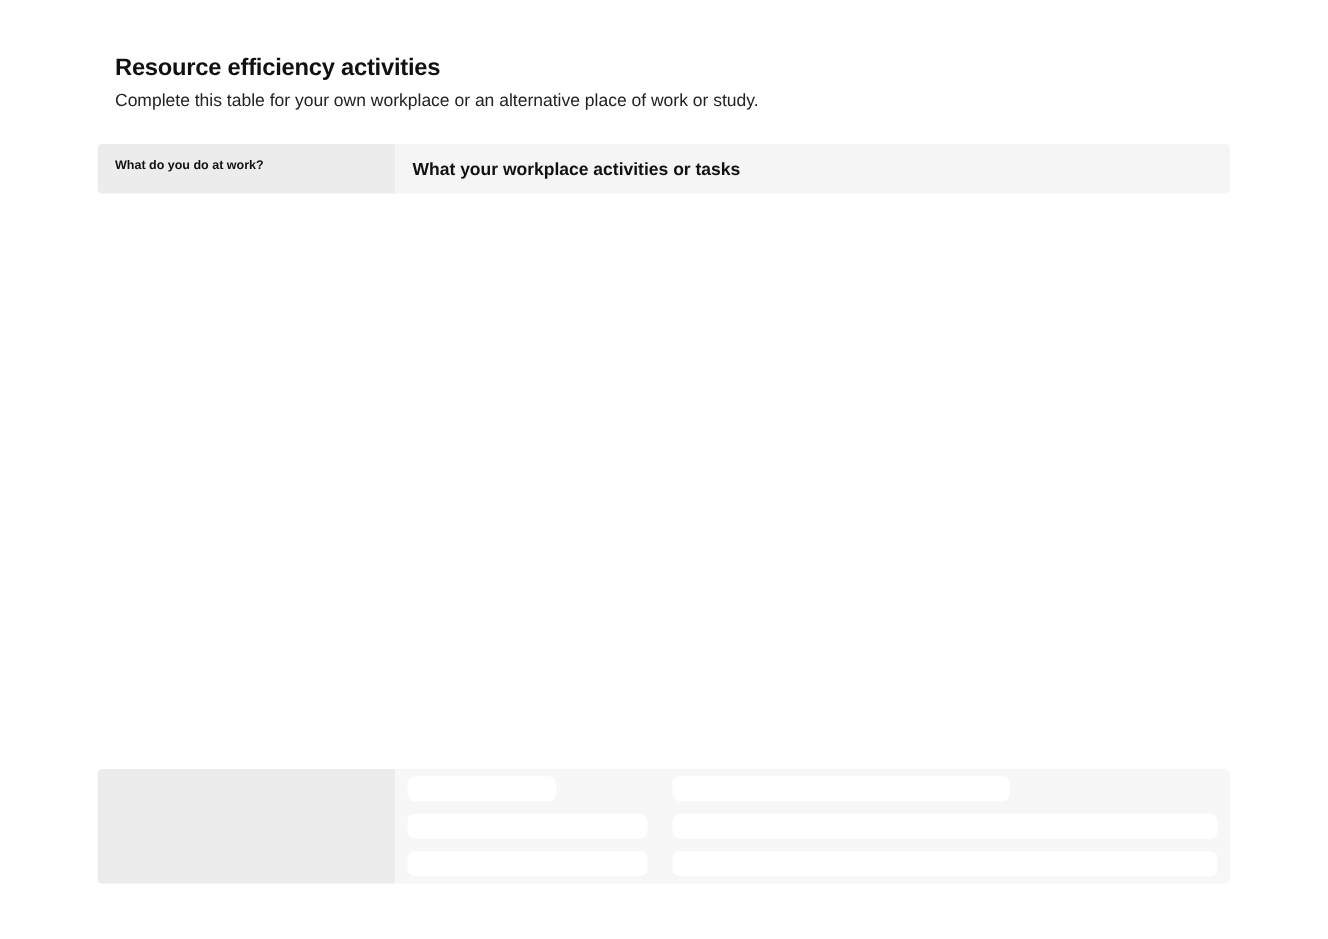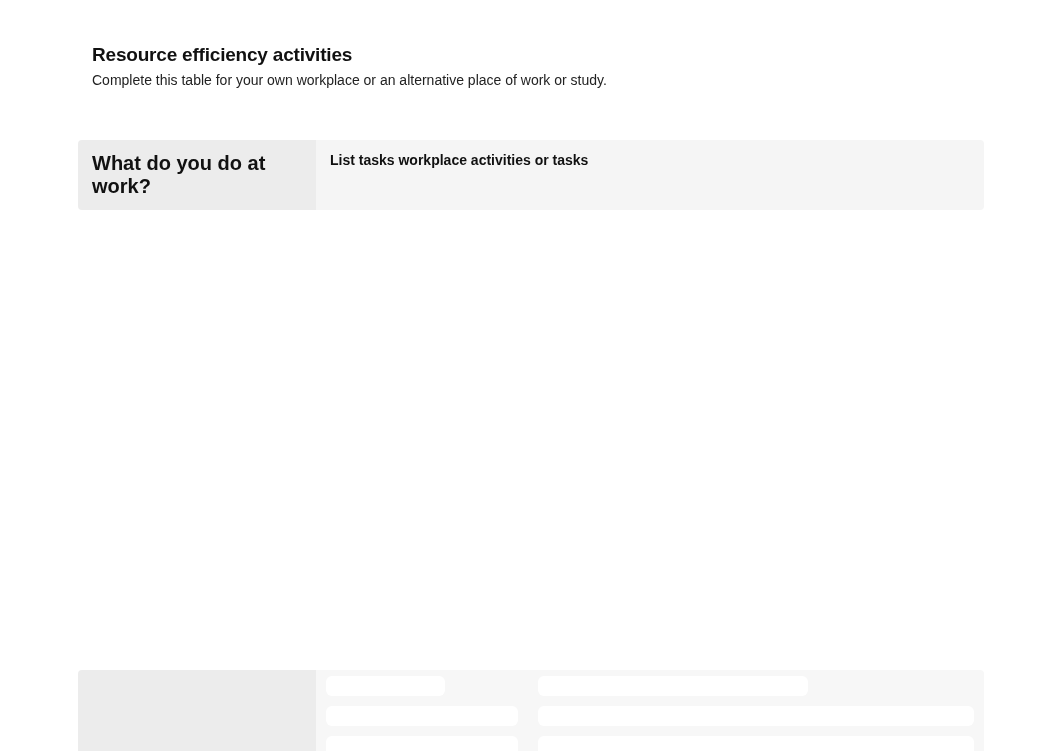--- a/index.html
+++ b/index.html
@@ -19,34 +19,34 @@
       font-size: 19px;
       font-weight: 700;
       color: #111111;
       margin-bottom: 6px;
       letter-spacing: -0.2px;
       padding-left: 14px;
     }
     .subtitle {
       font-size: 14px;
       color: #222222;
-      margin-bottom: 52px;
+      margin-bottom: 27px;
       padding-left: 14px;
     }
     .table-header-row {
       display: flex;
       width: 100%;
       border-radius: 4px;
       overflow: hidden;
     }
     .th-left {
       flex: 0 0 238px;
       background: #ececec;
       padding: 12px 14px;
-      font-size: 20px;
+      font-size: 10px;
       font-weight: 700;
       color: #111111;
     }
     .th-right {
       flex: 1;
       background: #f5f5f5;
       padding: 12px 14px;
       font-size: 14px;
       font-weight: 700;
       color: #111111;
@@ -97,21 +97,21 @@
     }
   </style>
 </head>
 <body>
 
 <h1 class="title">Resource efficiency activities</h1>
 <p class="subtitle">Complete this table for your own workplace or an alternative place of work or study.</p>
 
 <div class="table-header-row">
   <div class="th-left">What do you do at work?</div>
-  <div class="th-right">List tasks workplace activities or tasks</div>
+  <div class="th-right">What your workplace activities or tasks</div>
 </div>
 
 <div class="body-area"></div>
 
 <div class="bottom-hint">
   <div class="bh-left"></div>
   <div class="bh-mid">
     <div class="placeholder-bar short"></div>
     <div class="placeholder-bar"></div>
     <div class="placeholder-bar"></div>

